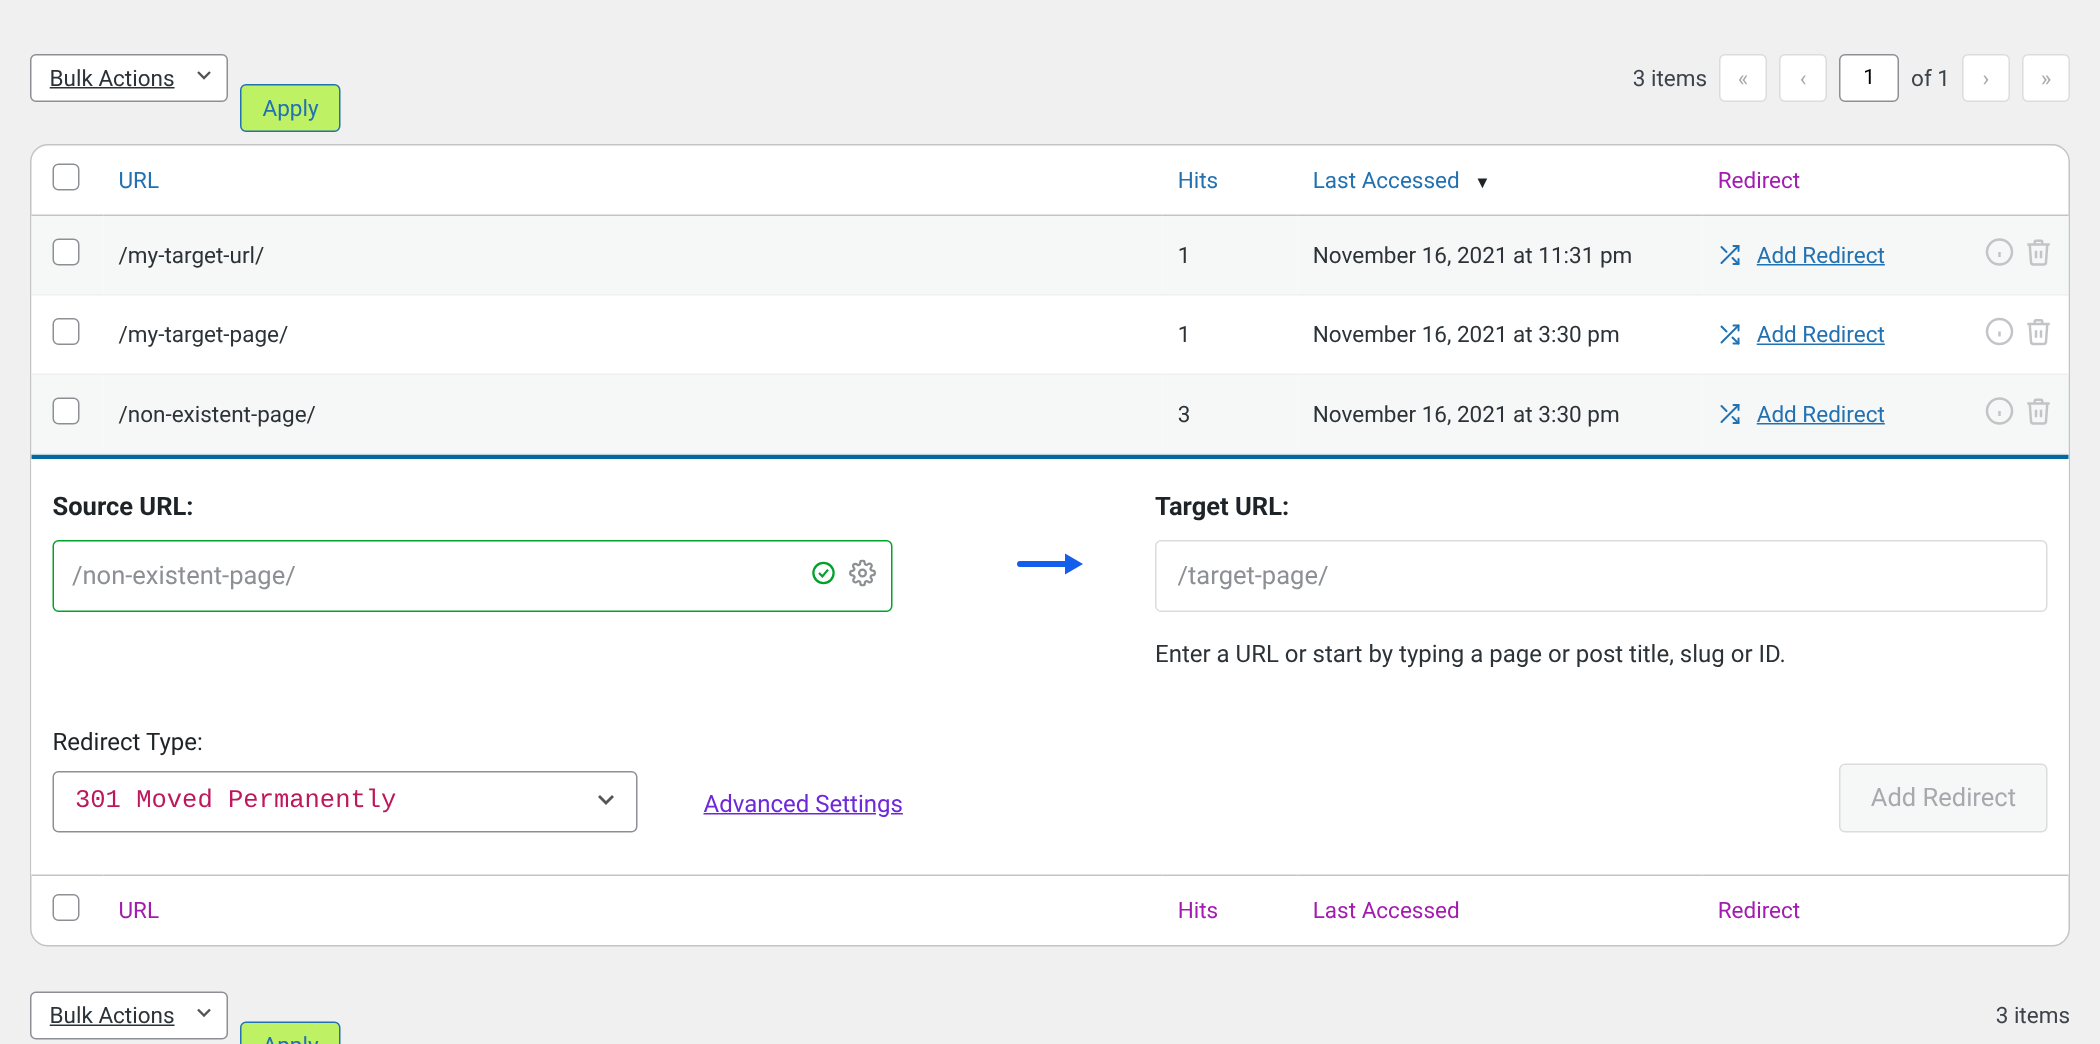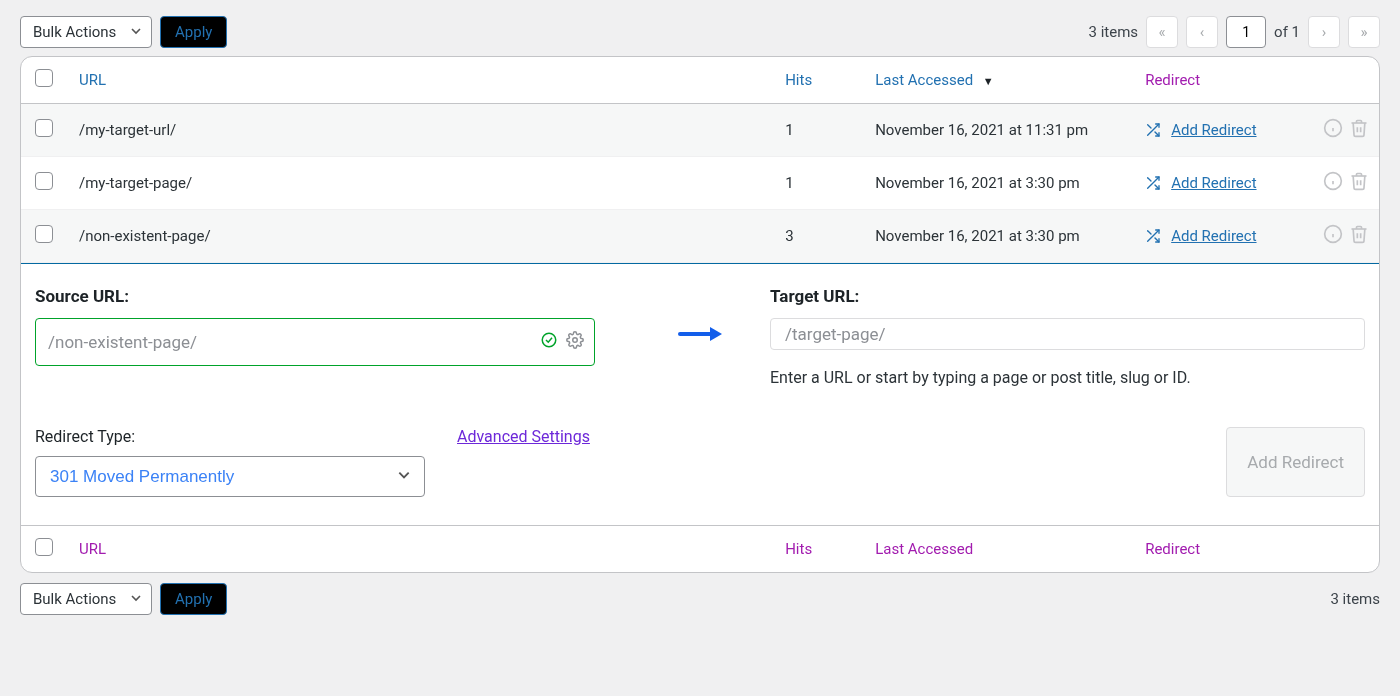--- a/index.html
+++ b/index.html
@@ -26,38 +26,40 @@
   .select-wrap select {
     appearance: none;
     background: #fff;
     border: 1px solid #8c8f94;
     border-radius: 4px;
     padding: 6px 34px 6px 12px;
     font-size: 15px;
     color: #2c3338;
     cursor: pointer;
     font-family: inherit;
+    text-decoration: underline;
   }
   .select-wrap .chev {
     position: absolute;
     right: 10px;
     top: 50%;
     transform: translateY(-50%);
     pointer-events: none;
     color: #555;
   }
   .apply-btn {
-    background: #000000;
+    background: #bef264;
     border: 1px solid #2271b1;
     color: #2271b1;
     border-radius: 4px;
     padding: 6px 14px;
     font-size: 15px;
     cursor: pointer;
     font-family: inherit;
+    margin-top: 40px;
   }
   .right-pagination { display: flex; align-items: center; gap: 8px; font-size: 15px; color: #3c434a; }
   .pg-btn {
     background: #fff;
     border: 1px solid #dcdcde;
     border-radius: 4px;
     width: 32px;
     height: 32px;
     display: flex;
     align-items: center;
@@ -122,21 +124,21 @@
   }
   .shuffle-icon { color: #2271b1; display: inline-flex; }
   .row-actions { display: inline-flex; gap: 6px; margin-left: auto; }
   .row-actions svg { color: #c3c4c7; }
   .sort-ind { font-size: 11px; margin-left: 6px; color: #1d2327; }
 
   
   .form-panel {
     padding: 22px 14px 28px 14px;
     background: #fff;
-    border-top: 1px solid #0369a1;
+    border-top: 3px solid #0369a1;
   }
   .form-top {
     display: flex;
     gap: 40px;
     align-items: flex-start;
   }
   .form-col { flex: 1; }
   .form-label {
     font-weight: 700;
     font-size: 17px;
@@ -158,21 +160,21 @@
     border: none;
     outline: none;
     font-size: 17px;
     color: #8c8f94;
     font-family: inherit;
     background: transparent;
   }
   .src-icons { display: flex; gap: 8px; align-items: center; }
   .tgt-input {
     width: 100%;
-    height: 32px;
+    height: 48px;
     border: 1px solid #dcdcde;
     border-radius: 4px;
     padding: 0 14px;
     font-size: 17px;
     color: #2c3338;
     font-family: inherit;
   }
   .tgt-input::placeholder { color: #8c8f94; }
   .hint {
     margin-top: 18px;
@@ -181,44 +183,45 @@
   }
   .arrow-wrap {
     display: flex;
     align-items: center;
     padding-top: 38px;
     min-width: 60px;
     justify-content: center;
   }
   .form-bottom {
     display: flex;
-    gap: 32px;
+    align-items: flex-end;
+    gap: 44px;
     margin-top: 40px;
   }
   .type-label {
     font-size: 16px;
     color: #1d2327;
     margin-bottom: 10px;
     display: block;
   }
   .type-select-wrap {
     position: relative;
     display: inline-block;
   }
   .type-select-wrap select {
     appearance: none;
     background: #fff;
     border: 1px solid #8c8f94;
     border-radius: 4px;
     padding: 10px 50px 10px 14px;
     font-size: 17px;
-    color: #3b82f6;
+    color: #be185d;
     cursor: pointer;
     min-width: 390px;
-    font-family: Liberation Sans, sans-serif;
+    font-family: Liberation Mono, monospace;
   }
   .type-select-wrap .chev {
     position: absolute;
     right: 14px;
     top: 50%;
     transform: translateY(-50%);
     pointer-events: none;
     color: #555;
   }
   .adv-link {

